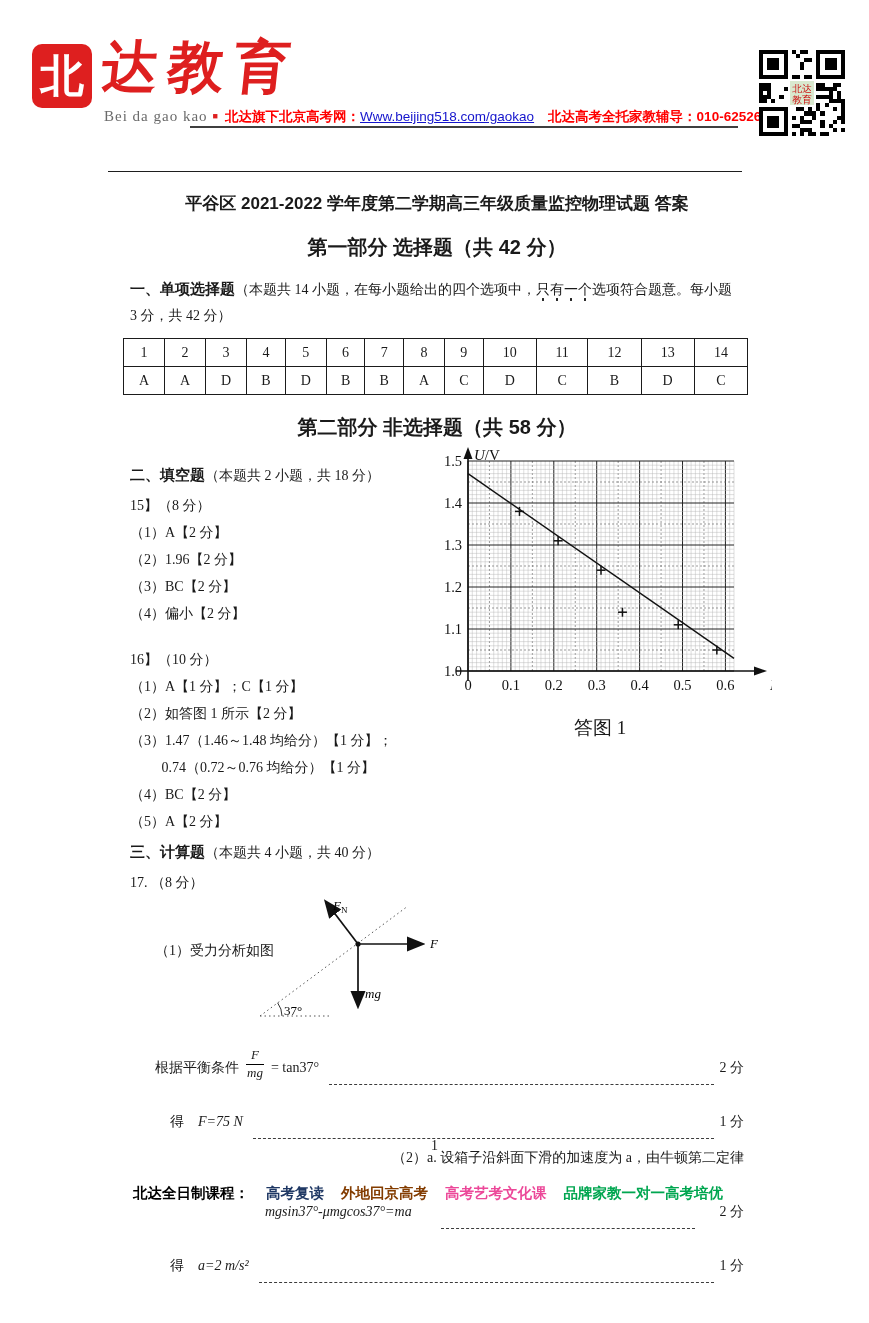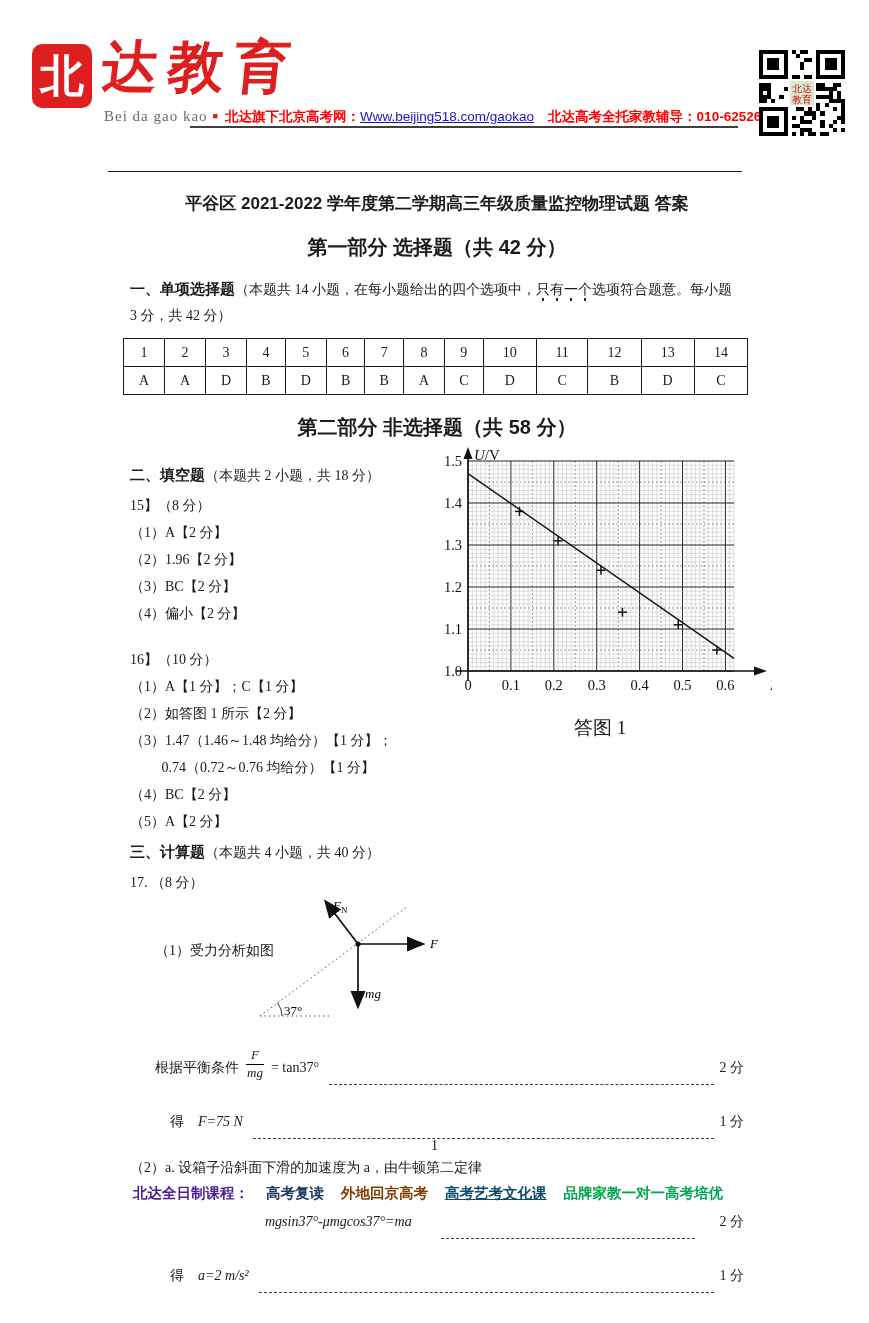--- a/index.html
+++ b/index.html
@@ -63,21 +63,21 @@
   .eq-row{display:flex;align-items:flex-end;margin-top:28px;line-height:26px;}
   .frac{display:inline-flex;flex-direction:column;align-items:center;font-style:italic;
         font-size:13px;line-height:1.15;margin:0 7px;vertical-align:middle;
         font-family:"Liberation Serif",serif;}
   .frac .num{padding:0 5px 1px 5px;border-bottom:1.2px solid #000;}
   .frac .den{padding-top:1px;}
   .eq{font-family:"Liberation Serif",serif;}
   .eqi{font-family:"Liberation Serif",serif;font-style:italic;}
   .leader{flex:1;border-top:1.6px dashed #3c3c3c;margin:0 6px 0 10px;transform:translateY(4px);}
   .score{white-space:nowrap;}
-  .plain-line{margin-top:20px;line-height:26px;}
+  .plain-line{margin-top:10px;line-height:26px;text-align:right;}
   .ind25{padding-left:25px;} .ind40{padding-left:40px;} .ind135{padding-left:135px;gap:19px;}
 
   .page-num{position:absolute;top:1138px;left:0;width:100%;text-align:center;font-size:14px;}
   .footer{position:absolute;top:1184px;left:133px;right:40px;font-size:14.5px;font-weight:bold;
           font-family:"Liberation Sans",sans-serif;white-space:nowrap;}
   .footer span{margin-right:17px;}
 </style>
 </head>
 <body>
 
@@ -482,15 +482,15 @@
 
     <div class="eq-row ind40">
       <span>得</span>
       <span class="eqi" style="margin-left:14px;">a=2 m/s²</span>
       <span class="leader"></span>
       <span class="score">1 分</span>
     </div>
   </div>
 
   <div class="page-num">1</div>
-  <div class="footer"><span style="color: #4c1d95;">北达全日制课程：</span><span style="color: rgb(31, 56, 100);">高考复读</span><span style="color: rgb(131, 60, 0);">外地回京高考</span><span style="color: #0c4a6e; text-decoration: underline;">高考艺考文化课</span><span style="color: rgb(0, 166, 80);">品牌家教一对一高考培优</span></div>
+  <div class="footer"><span style="color: #000000;">北达全日制课程：</span><span style="color: rgb(31, 56, 100);">高考复读</span><span style="color: rgb(131, 60, 0);">外地回京高考</span><span style="color: #ec4899;">高考艺考文化课</span><span style="color: rgb(0, 166, 80);">品牌家教一对一高考培优</span></div>
 
 </div>
 
 </body></html>

